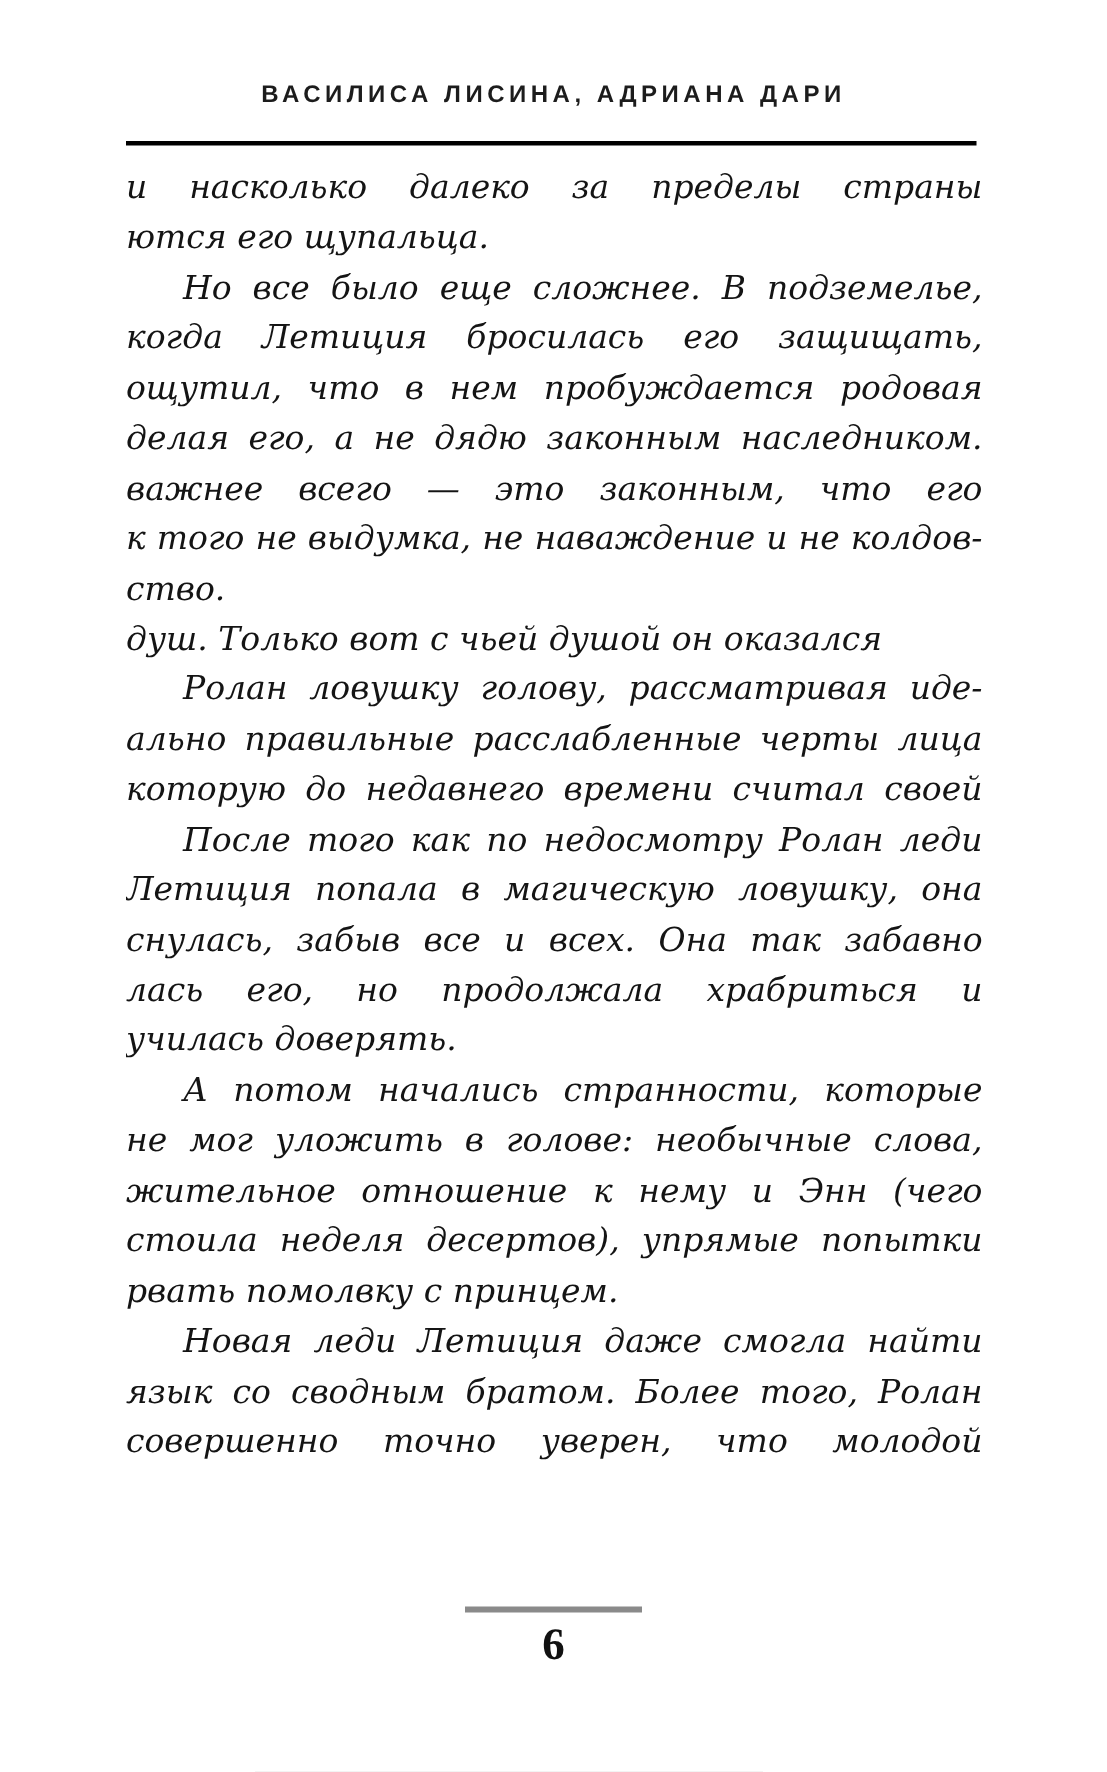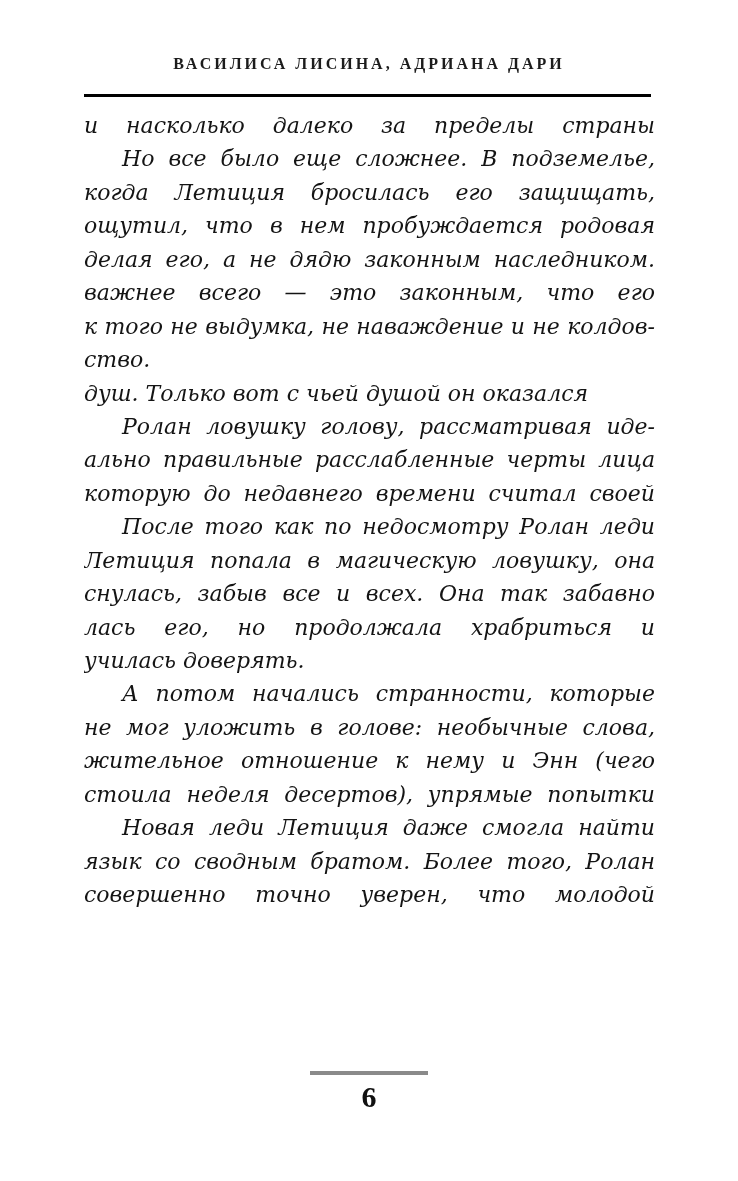--- a/index.html
+++ b/index.html
@@ -17,21 +17,21 @@
     font-family: "DejaVu Serif", "Liberation Serif", serif;
     color: #141414;
   }
   
   .running-title {
     position: absolute;
     top: 55px;
     left: 0;
     width: 100%;
     text-align: center;
-    font-family: Liberation Serif, serif;
+    font-family: Liberation Sans, sans-serif;
     font-size: 16px;
     font-weight: 600;
     letter-spacing: 3px;
     color: #1c1c1c;
   }
   .header-rule {
     position: absolute;
     top: 94px;
     left: 84px;
     width: 567px;
@@ -87,40 +87,42 @@
 <body>
 
 <div class="page">
 
   <div class="running-title">ВАСИЛИСА ЛИСИНА, АДРИАНА ДАРИ</div>
 
   <div class="header-rule"></div>
 
   <div class="body-text" id="body-text">
       <div class="line just">и насколько далеко за пределы страны простира-</div>
+      <div class="line">ются его щупальца.</div>
       <div class="line just indent">Но все было еще сложнее. В подземелье,</div>
       <div class="line just">когда Летиция бросилась его защищать, Ролан</div>
       <div class="line just">ощутил, что в нем пробуждается родовая сила,</div>
       <div class="line just">делая его, а не дядю законным наследником. Но</div>
       <div class="line just">важнее всего — это законным, что его чувства</div>
       <div class="line just">к того не выдумка, не наваждение и не колдов-</div>
       <div class="line">ство.</div>
       <div class="line">душ. Только вот с чьей душой он оказался связан?</div>
       <div class="line just indent">Ролан ловушку голову, рассматривая иде-</div>
       <div class="line just">ально правильные расслабленные черты лица той,</div>
       <div class="line just">которую до недавнего времени считал своей гос-</div>
       <div class="line just indent">После того как по недосмотру Ролан леди</div>
       <div class="line just">Летиция попала в магическую ловушку, она про-</div>
       <div class="line just">снулась, забыв все и всех. Она так забавно пуга-</div>
       <div class="line just">лась его, но продолжала храбриться и потихоньку</div>
       <div class="line">училась доверять.</div>
       <div class="line just indent">А потом начались странности, которые Ролан</div>
       <div class="line just">не мог уложить в голове: необычные слова, ува-</div>
       <div class="line just">жительное отношение к нему и Энн (чего только</div>
       <div class="line just">стоила неделя десертов), упрямые попытки разо-</div>
+      <div class="line">рвать помолвку с принцем.</div>
       <div class="line just indent">Новая леди Летиция даже смогла найти общий</div>
       <div class="line just">язык со сводным братом. Более того, Ролан был</div>
       <div class="line just">совершенно точно уверен, что молодой господин</div>
     </div>
 
   <div class="footer-rule"></div>
 
   <div class="page-number">6</div>
 
 </div>

